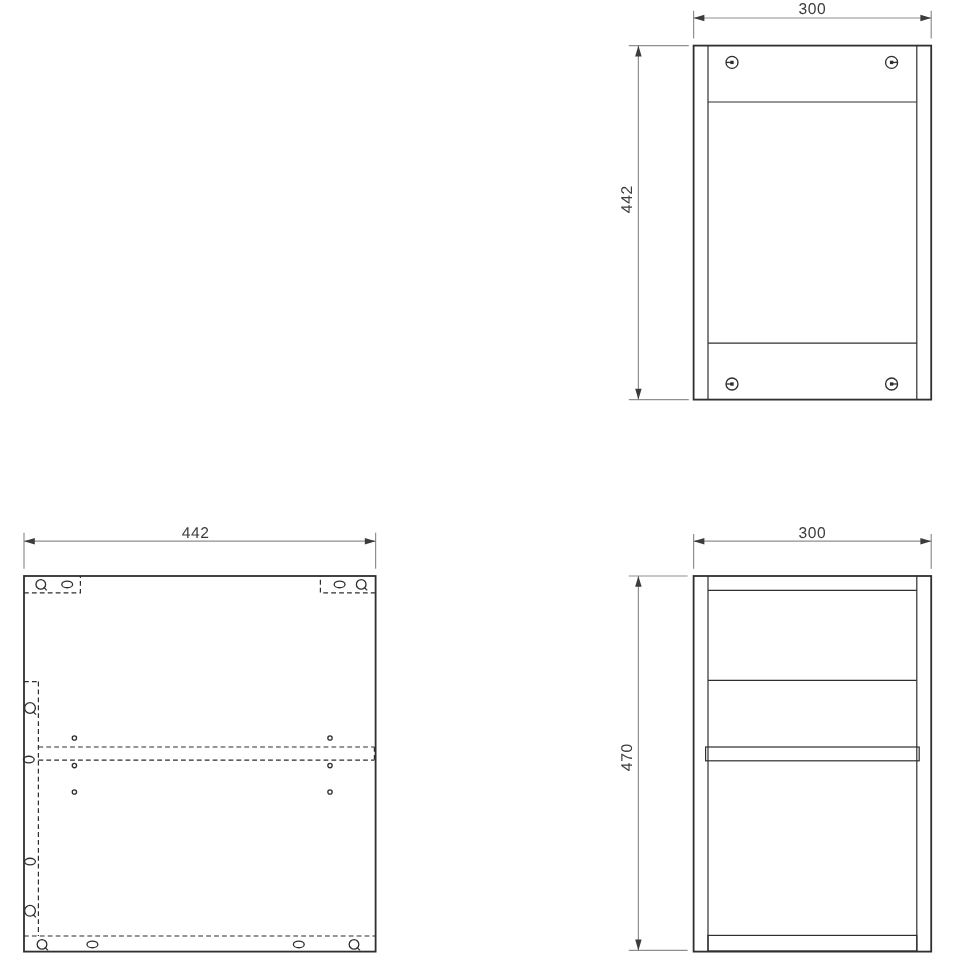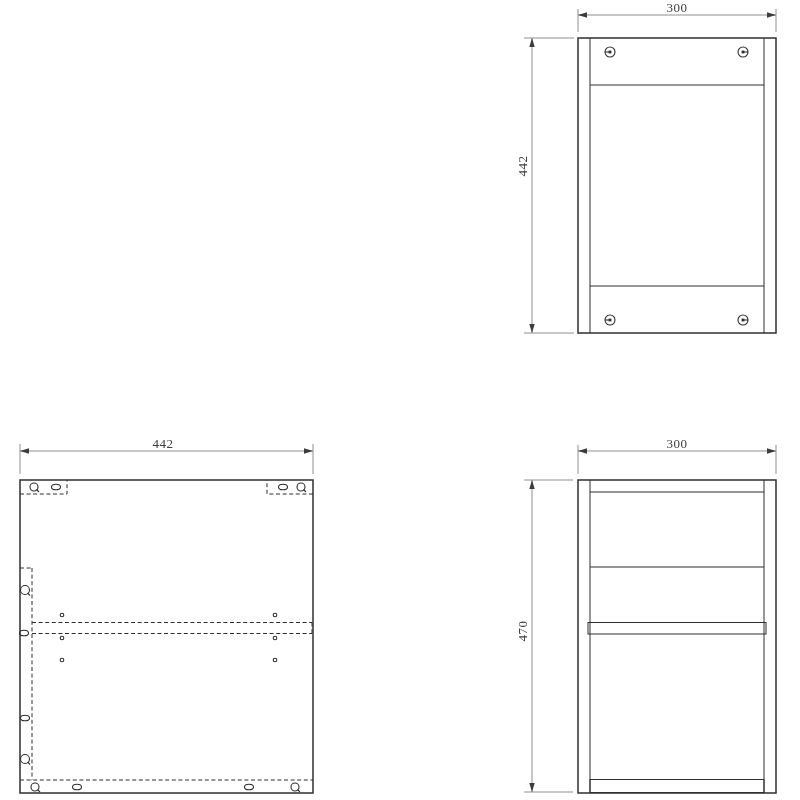--- a/index.html
+++ b/index.html
@@ -1,18 +1,18 @@
 <!DOCTYPE html>
 <html><head>
 <meta charset="utf-8">
 <style>
   html,body{margin:0;padding:0;background:#ffffff;}
   #canvas{
     position:relative;width:800px;height:800px;background:#ffffff;
-    font-family:Liberation Serif, serif;overflow:hidden;
+    font-family:Liberation Sans, sans-serif;overflow:hidden;
   }
   svg{position:absolute;left:0;top:0;}
   .part{stroke:#2f2f2f;stroke-width:1.5;fill:none;}
   .part-thin{stroke:#2f2f2f;stroke-width:1;fill:none;}
   .dashed{stroke:#2f2f2f;stroke-width:1;fill:none;stroke-dasharray:4 2.6;}
   .dim{stroke:#8f8f8f;stroke-width:1;fill:none;}
   .arrow{fill:#3c3c3c;stroke:none;}
   .dimtext{fill:#3c3c3c;font-size:13px;letter-spacing:0.5px;}
   .sym{stroke:#2f2f2f;stroke-width:1.1;fill:none;}
   .symfill{fill:#2f2f2f;stroke:none;}

